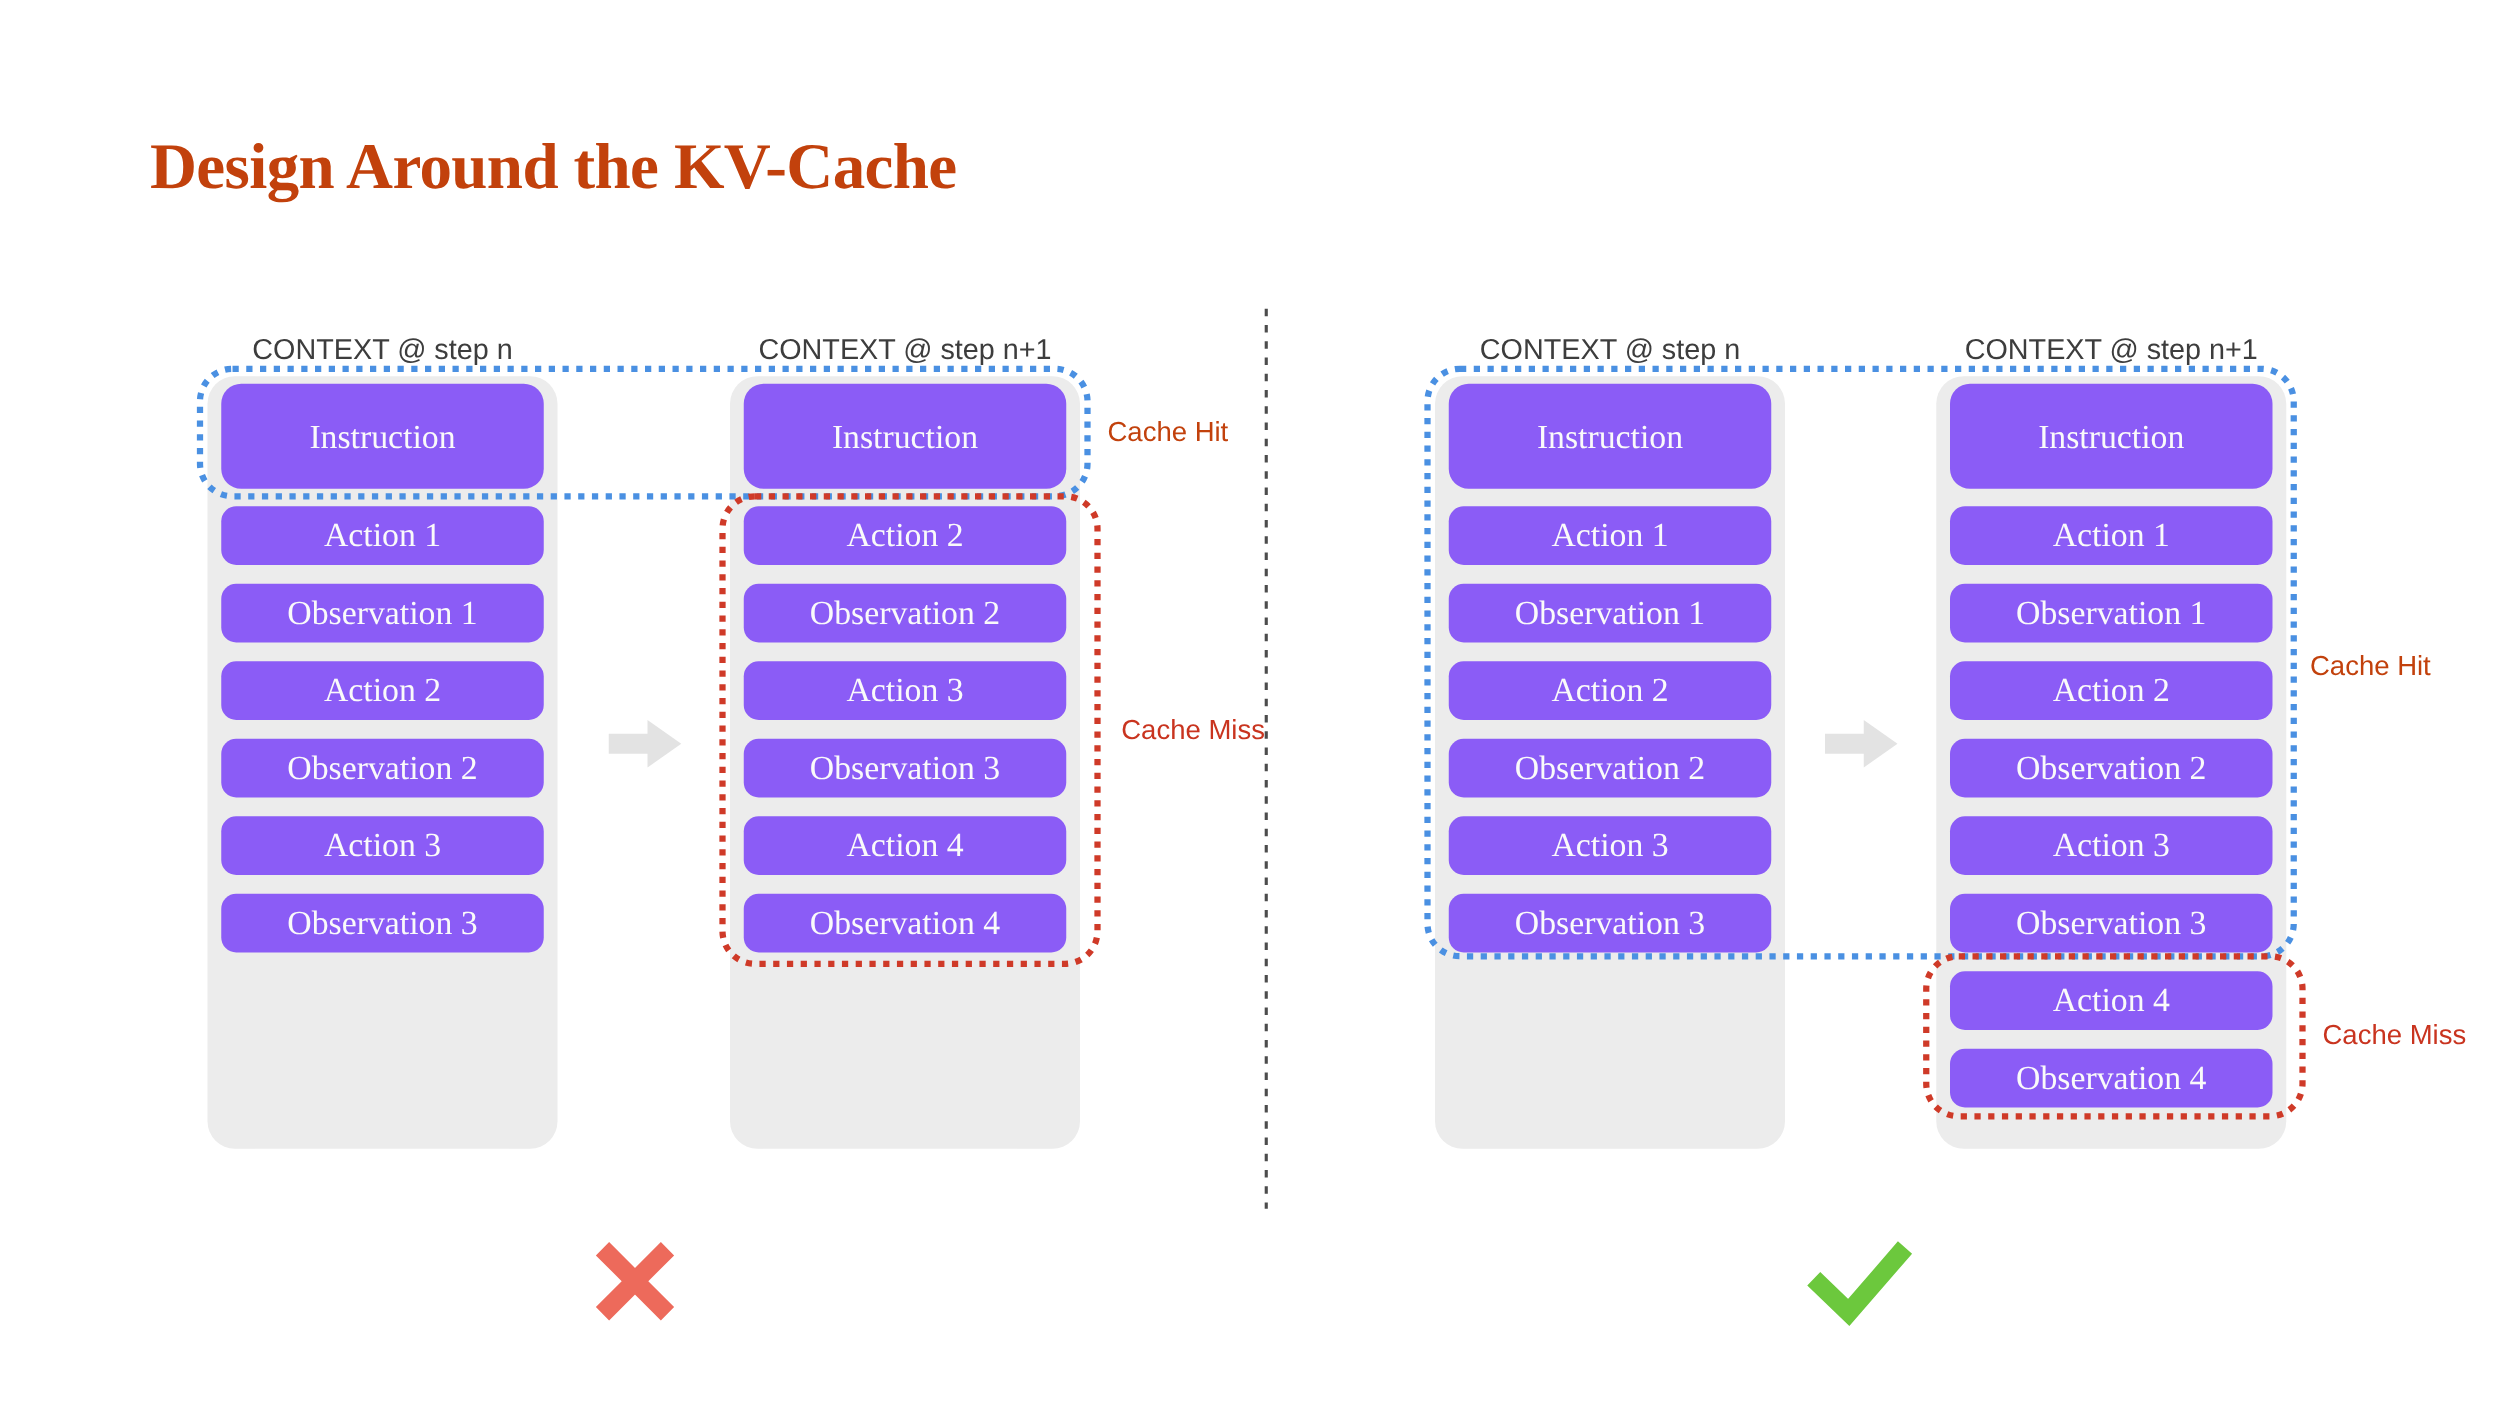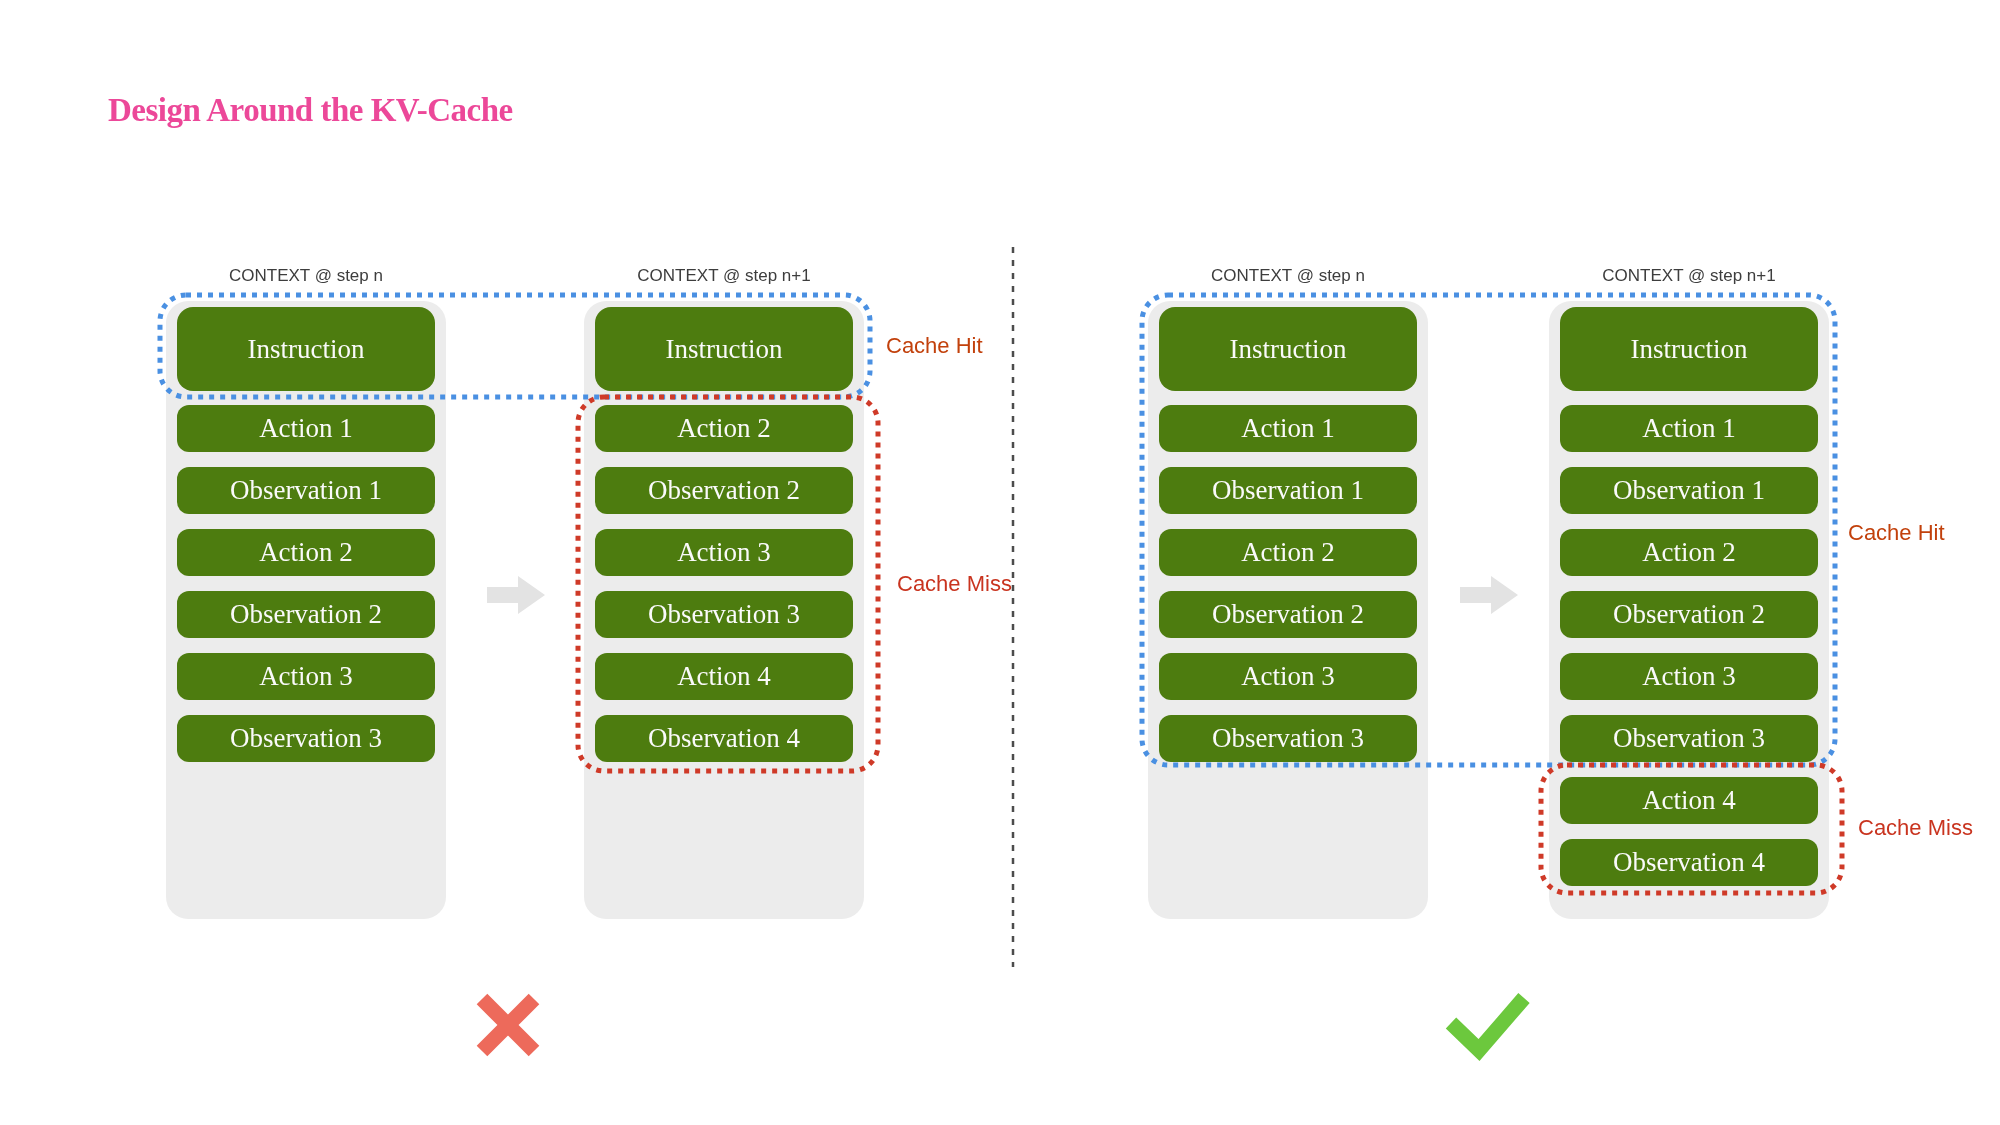--- a/index.html
+++ b/index.html
@@ -1,34 +1,34 @@
 <!DOCTYPE html>
 <html><head>
 <meta charset="utf-8">
 <style>
   html,body{margin:0;padding:0;background:#ffffff;}
   .canvas{
     position:relative;width:2000px;height:1125px;background:#ffffff;overflow:hidden;
     font-family:"Liberation Sans",sans-serif;
   }
   .title{
-    position:absolute;left:104px;top:88px;margin:4px;
-    font-family:"Liberation Serif",serif;font-weight:700;font-size:33px;color:#ec4899;
+    position:absolute;left:104px;top:88px;margin:16px;
+    font-family:"Liberation Serif",serif;font-weight:700;font-size:52px;color:#c2410c;
     letter-spacing:-0.5px;
   }
   .col-header{
     position:absolute;top:266px;width:280px;text-align:center;
-    font-size:17px;color:#3d3d3d;
+    font-size:23px;color:#3d3d3d;
   }
   .panel{
     position:absolute;top:301px;width:280px;height:618px;background:#ececec;
     border-radius:22px;padding-top:6px;box-sizing:border-box;
   }
   .box{
-    height:47px;line-height:47px;margin:0 11px 15px 11px;background:#4d7c0f;
+    height:47px;line-height:47px;margin:0 11px 15px 11px;background:#8b5cf6;
     border-radius:12px;color:#fafafa;text-align:center;
     font-family:"Liberation Serif",serif;font-size:27px;
   }
   .box.tall{height:84px;line-height:84px;border-radius:16px;margin-bottom:14px;}
   .cache-label{position:absolute;font-size:22px;white-space:nowrap;}
   .cache-label.hit{color:#c2410c;}
   .cache-label.miss{color:#c9341f;margin-left:11px;}
   #lbl-hit-left{left:886px;top:333px;}
   #lbl-miss-left{left:886px;top:571px;}
   #lbl-hit-right{left:1848px;top:520px;}

